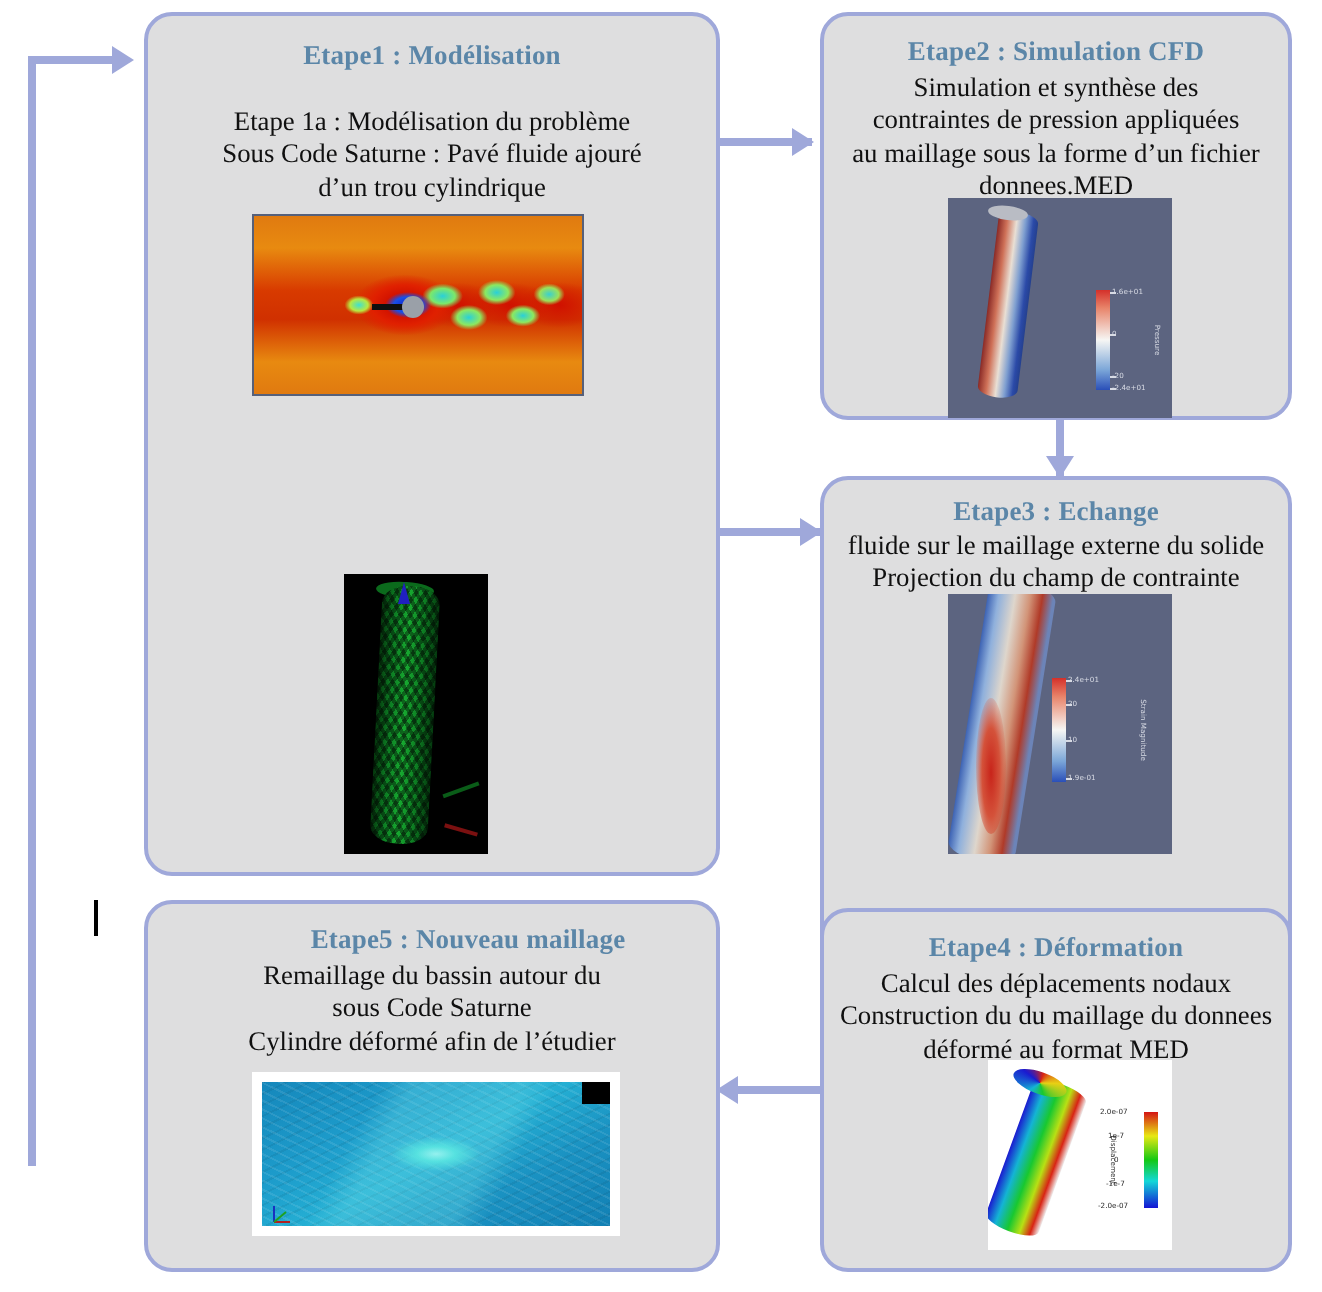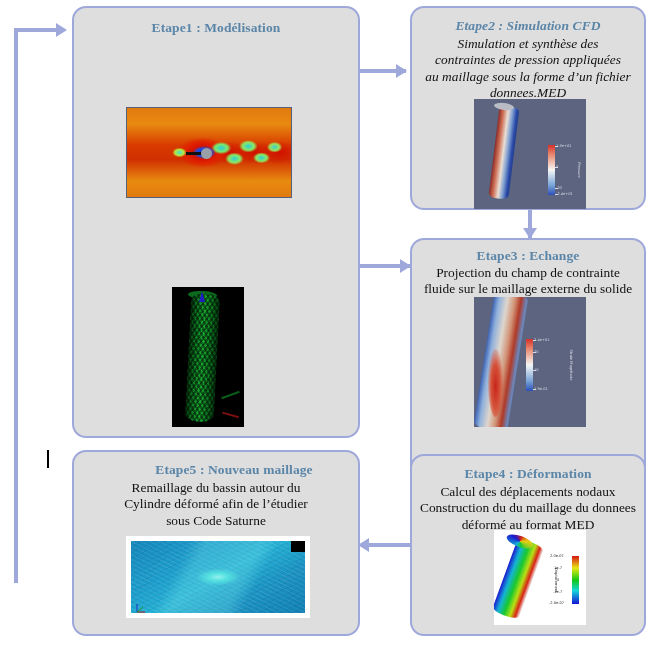--- a/index.html
+++ b/index.html
@@ -170,37 +170,42 @@
 
   <div class="ln ln-v" style="left:528px;top:428px;height:26px;"></div>
   <div class="arrow arrow-d" style="left:523px;top:444px;"></div>
 
   <div class="ln ln-h" style="left:368px;top:543px;width:42px;"></div>
   <div class="arrow arrow-l" style="left:358px;top:538px;"></div>
 
   <div class="box" style="left:72px;top:6px;width:288px;height:432px;">
     <div class="box-title" style="margin-top:11px;">Etape1 : Modélisation</div>
 
+    <div class="box-body" style="margin-top:17px;">
+      <div>Etape 1a : Modélisation du problème</div>
+      <div>Sous Code Saturne : Pavé fluide ajouré</div>
+      <div>d’un trou cylindrique</div>
+    </div>
 
     <div class="fig cfd" style="left:52px;top:99px;width:166px;height:91px;">
       <div class="cfd-bar"></div>
       <div class="cfd-cyl"></div>
     </div>
 
 
     <div class="fig blackbg" style="left:98px;top:279px;width:72px;height:140px;">
       <div class="green-top"></div>
       <div class="green-cyl"></div>
       <div class="blue-arrow-tiny"></div>
       <div class="axis-g"></div>
       <div class="axis-r"></div>
     </div>
   </div>
 
-  <div class="box" style="left:410px;top:6px;width:236px;height:204px;font-style:italic;">
+  <div class="box" style="left:410px;top:6px;width:236px;height:204px;">
     <div class="box-title" style="margin-top:9px;">Etape2 : Simulation CFD</div>
     <div class="box-body" style="margin-top:2px;">
       <div>Simulation et synthèse des</div>
       <div>contraintes de pression appliquées</div>
       <div>au maillage sous la forme d’un fichier</div>
       <div>donnees.MED</div>
     </div>
 
     <div class="fig pv" style="left:62px;top:91px;width:112px;height:110px;">
       <div class="pv-cyl" style="left:20px;top:7px;width:20px;height:93px;transform:rotate(7deg);
@@ -218,22 +223,22 @@
         <div class="cb-dash" style="top:49px;"></div>
         <div class="cb-tick" style="top:47px;">-2.4e+01</div>
         <div class="cb-title">Pressure</div>
       </div>
     </div>
   </div>
 
   <div class="box" style="left:410px;top:238px;width:236px;height:270px;">
     <div class="box-title" style="margin-top:7px;">Etape3 : Echange</div>
     <div class="box-body" style="margin-top:1px;">
+      <div>fluide sur le maillage externe du solide</div>
       <div>Projection du champ de contrainte</div>
-      <div>fluide sur le maillage externe du solide</div>
     </div>
 
     <div class="fig pv" style="left:62px;top:57px;width:112px;height:130px;">
       <div class="pv-cyl" style="left:10px;top:-6px;width:34px;height:140px;transform:rotate(9deg);
                   background:linear-gradient(90deg,#3d63b4 0%,#8fb0dc 16%,#ded6cc 40%,#d29478 62%,#b03a28 80%,#6c84b8 96%);"></div>
       <div style="position:absolute;left:14px;top:52px;width:15px;height:68px;border-radius:50%;
                   background:radial-gradient(ellipse at 50% 55%, #c8241a 0%, #d4523a 42%, rgba(200,60,40,0) 78%);"></div>
 
       <div class="cb cb-light" style="left:52px;top:42px;width:52px;height:52px;">
         <div class="cb-bar cb-bwr"></div>
@@ -275,22 +280,22 @@
         <div class="cb-tick" style="left:-11px;top:45px;">-2.0e-07</div>
         <div class="cb-title" style="left:-16px;">Displacement</div>
       </div>
     </div>
   </div>
 
   <div class="box" style="left:72px;top:450px;width:288px;height:186px;">
     <div class="box-title" style="margin-top:9px;margin-left:36px;">Etape5 : Nouveau maillage</div>
     <div class="box-body" style="margin-top:2px;text-align:center;">
       <div>Remaillage du bassin autour du</div>
+      <div>sous Code Saturne</div>
       <div>Cylindre déformé afin de l’étudier</div>
-      <div>sous Code Saturne</div>
     </div>
 
     <div class="fig whitepad" style="left:52px;top:84px;width:184px;height:82px;">
       <div class="fig remesh" style="left:5px;top:5px;width:174px;height:72px;">
         <div class="remesh-band1"></div>
         <div class="remesh-corner"></div>
         <div class="remesh-axes">
           <svg width="10" height="10" viewBox="0 0 10 10">
             <line x1="1" y1="9" x2="1" y2="1" stroke="#1a30c0" stroke-width="1"></line>
             <line x1="1" y1="9" x2="9" y2="9" stroke="#b02020" stroke-width="1"></line>

